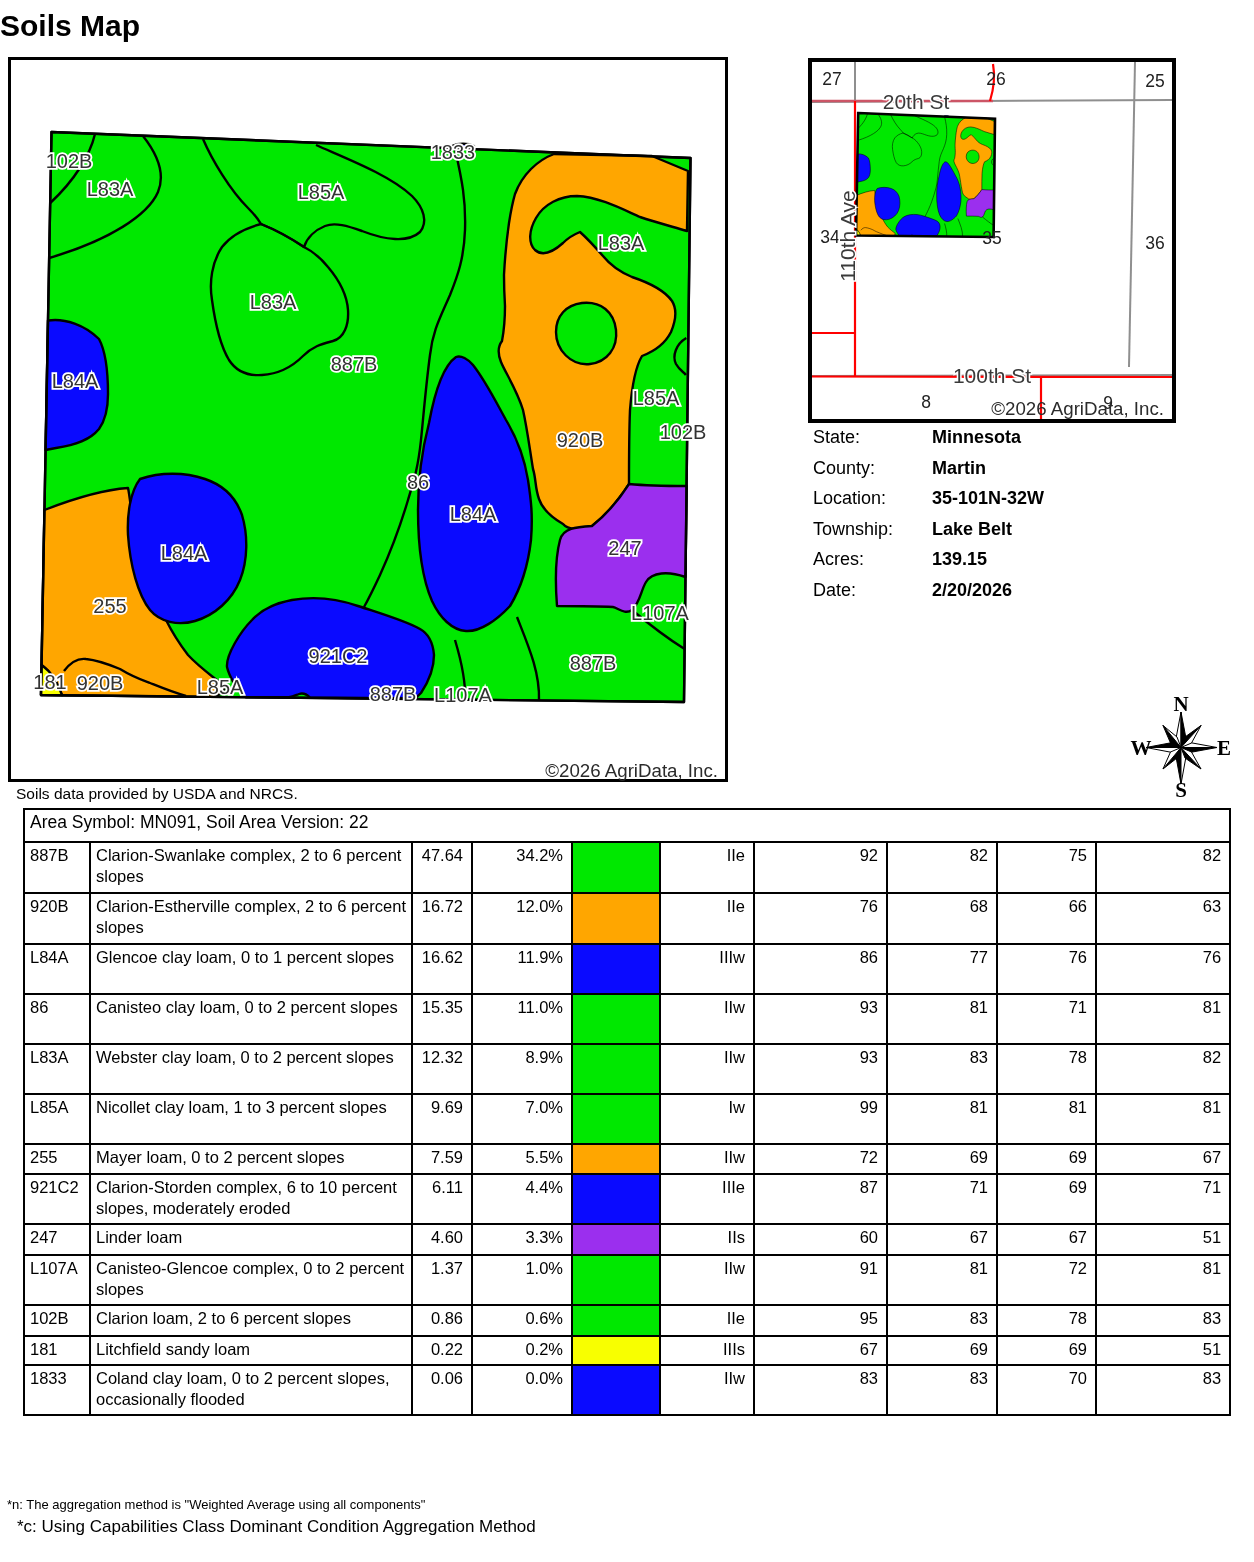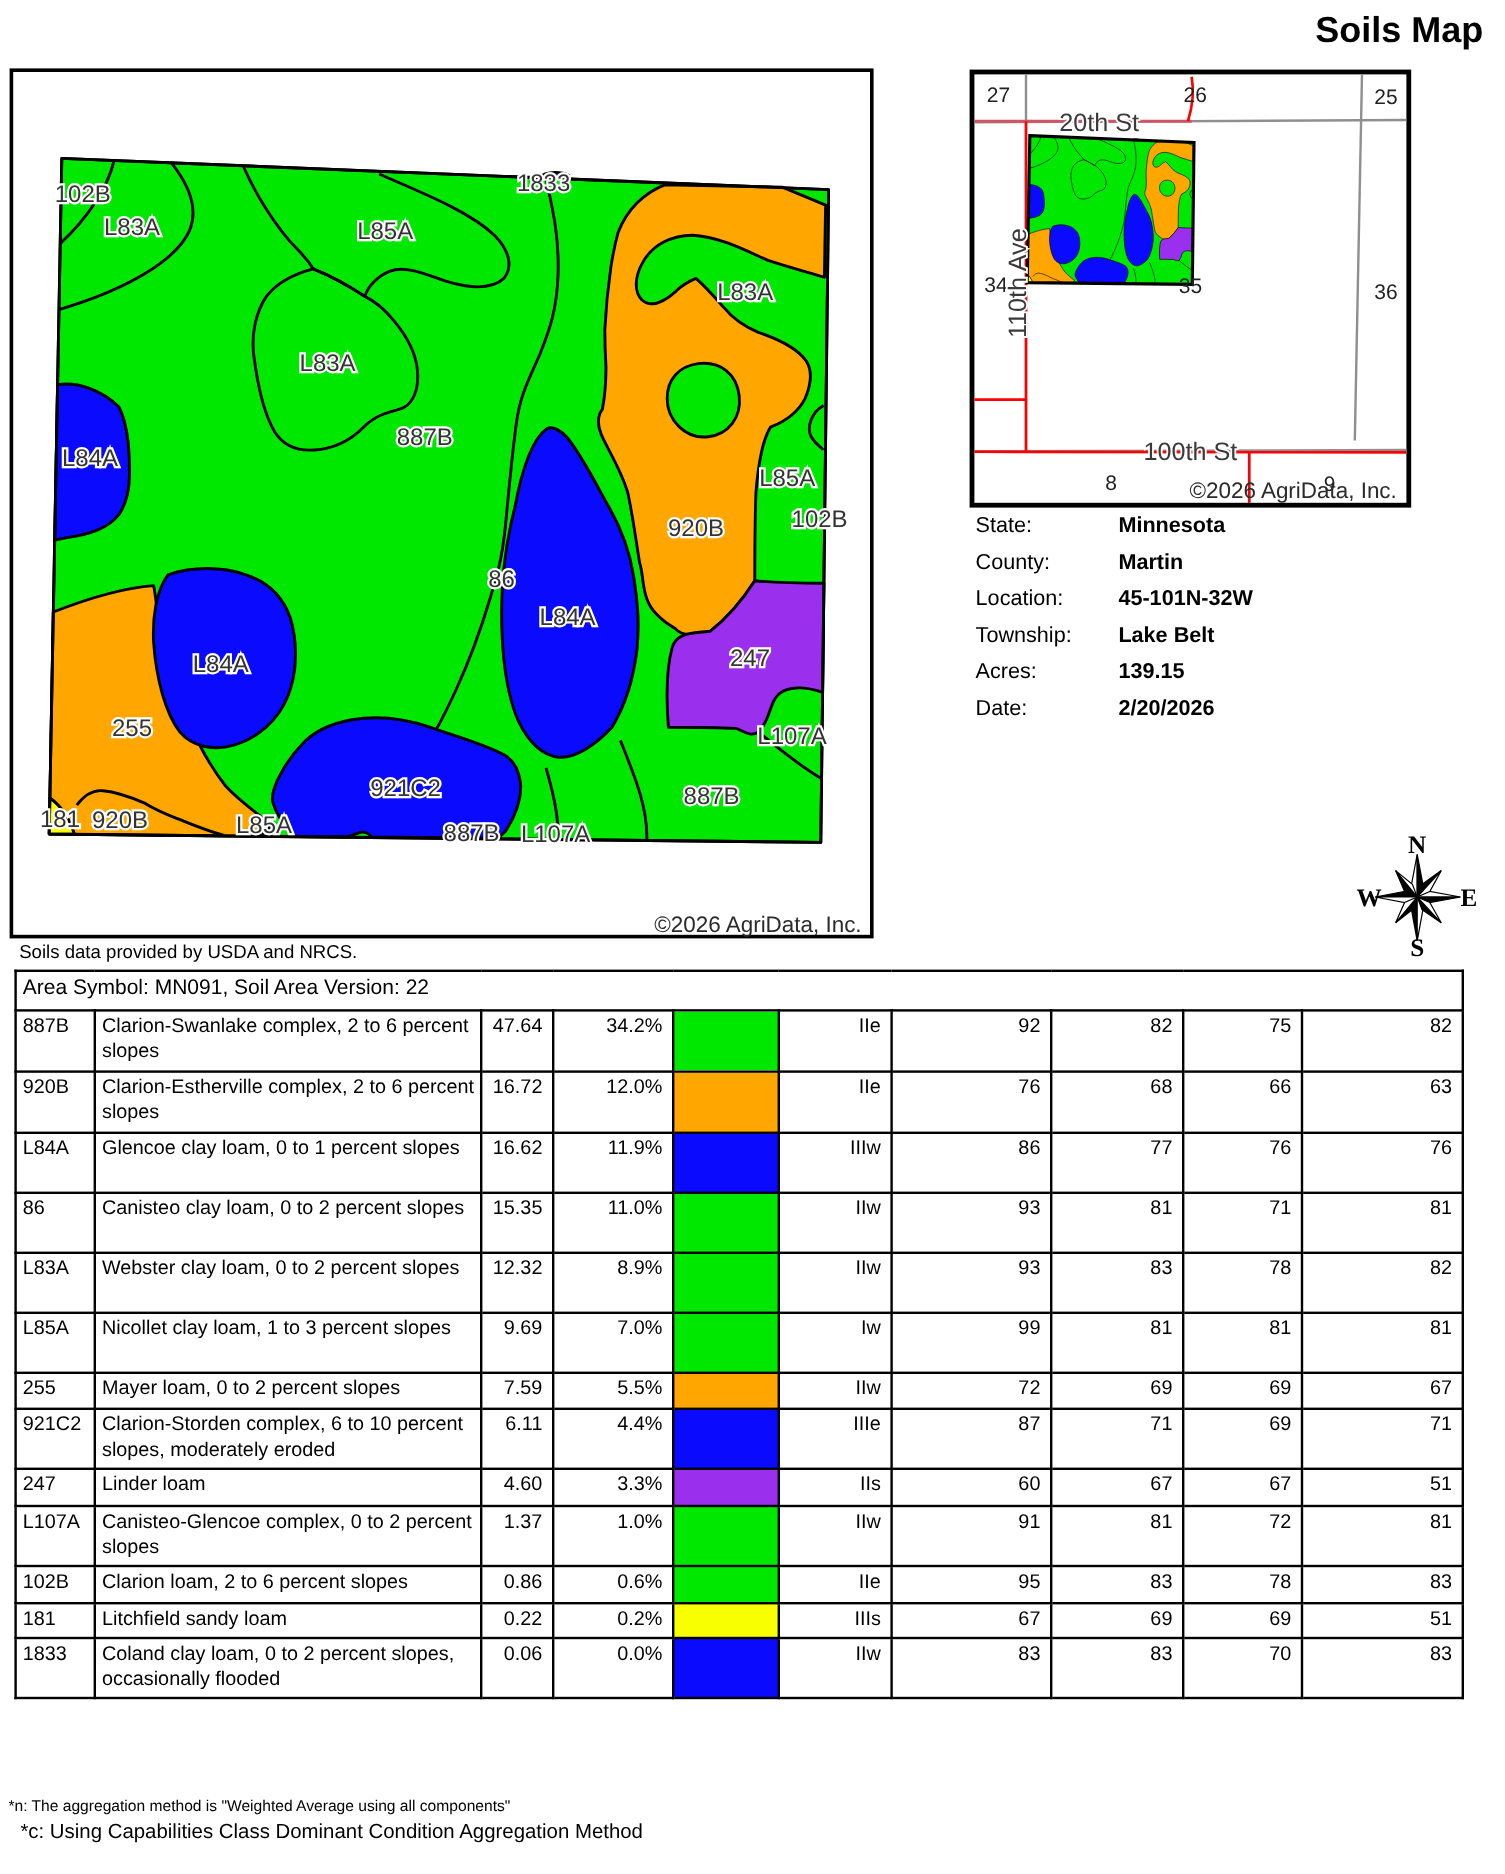--- a/index.html
+++ b/index.html
@@ -7,21 +7,21 @@
 body{position:relative;overflow:hidden}
 .ab{position:absolute}
 table.soils{border-collapse:collapse;table-layout:fixed;width:1206px}
 table.soils td{border:2px solid #000;text-align:left;vertical-align:top;font-size:16.5px;padding:2px 3px 2px 5px;overflow:hidden;line-height:1.25}
 table.soils td.r{text-align:right;padding-right:8px}
 table.soils td.b{font-weight:bold}
 </style>
 </head>
 <body>
 
-<div class="ab" style="left:0;top:9px;width:1236px;text-align:right;font-size:30px;font-weight:bold">Soils Map</div>
+<div class="ab" style="left:0;top:9px;width:1236px;text-align:left;font-size:30px;font-weight:bold">Soils Map</div>
 
 <svg class="ab" style="left:0;top:0" width="1254" height="806" viewBox="0 0 1254 806">
 <defs>
 <g id="soil" stroke="#000" stroke-width="2.4" stroke-linejoin="round" vector-effect="non-scaling-stroke">
 
 <path d="M51.5,132 L690.5,158 L684,702 L41,695 Z" fill="#00e800"></path>
 
 <path d="M554,154 L652,156 L688,171
 L687,231
 C670,226 655,222 640,217 C624,210 600,197 577,196 C560,196 544,204 536,218 C529,230 528,243 535,250 C543,257 554,251 563,243 C570,236 575,234 580,232 C589,240 596,248 603,256 C611,266 620,272 632,277 C650,283 665,291 672,301 C677,309 676,320 671,332 C665,344 655,351 642,356 C636,366 632,385 630,410 C629,435 629,460 629,484
@@ -186,27 +186,27 @@
 <text x="1141" y="755">W</text>
 <text x="1224" y="755">E</text>
 </g>
 </svg>
 
 <div class="ab" style="left:16px;top:785px;font-size:15.5px">Soils data provided by USDA and NRCS.</div>
 
 <div class="ab" style="left:813px;top:422px;font-size:18px;line-height:30.5px;width:420px">
 <div><span style="display:inline-block;width:119px">State:</span><b>Minnesota</b></div>
 <div><span style="display:inline-block;width:119px">County:</span><b>Martin</b></div>
-<div><span style="display:inline-block;width:119px">Location:</span><b>45-101N-32W</b></div>
+<div><span style="display:inline-block;width:119px">Location:</span><b>35-101N-32W</b></div>
 <div><span style="display:inline-block;width:119px">Township:</span><b>Lake Belt</b></div>
 <div><span style="display:inline-block;width:119px">Acres:</span><b>139.15</b></div>
 <div><span style="display:inline-block;width:119px">Date:</span><b>2/20/2026</b></div>
 </div>
 
-<table class="soils ab" style="left:12px;top:808px">
+<table class="soils ab" style="left:23px;top:808px">
 <colgroup>
       <col style="width:66px">
       <col style="width:322px">
       <col style="width:60px">
       <col style="width:100px">
       <col style="width:88px">
       <col style="width:94px">
       <col style="width:133px">
       <col style="width:110px">
       <col style="width:99px">

